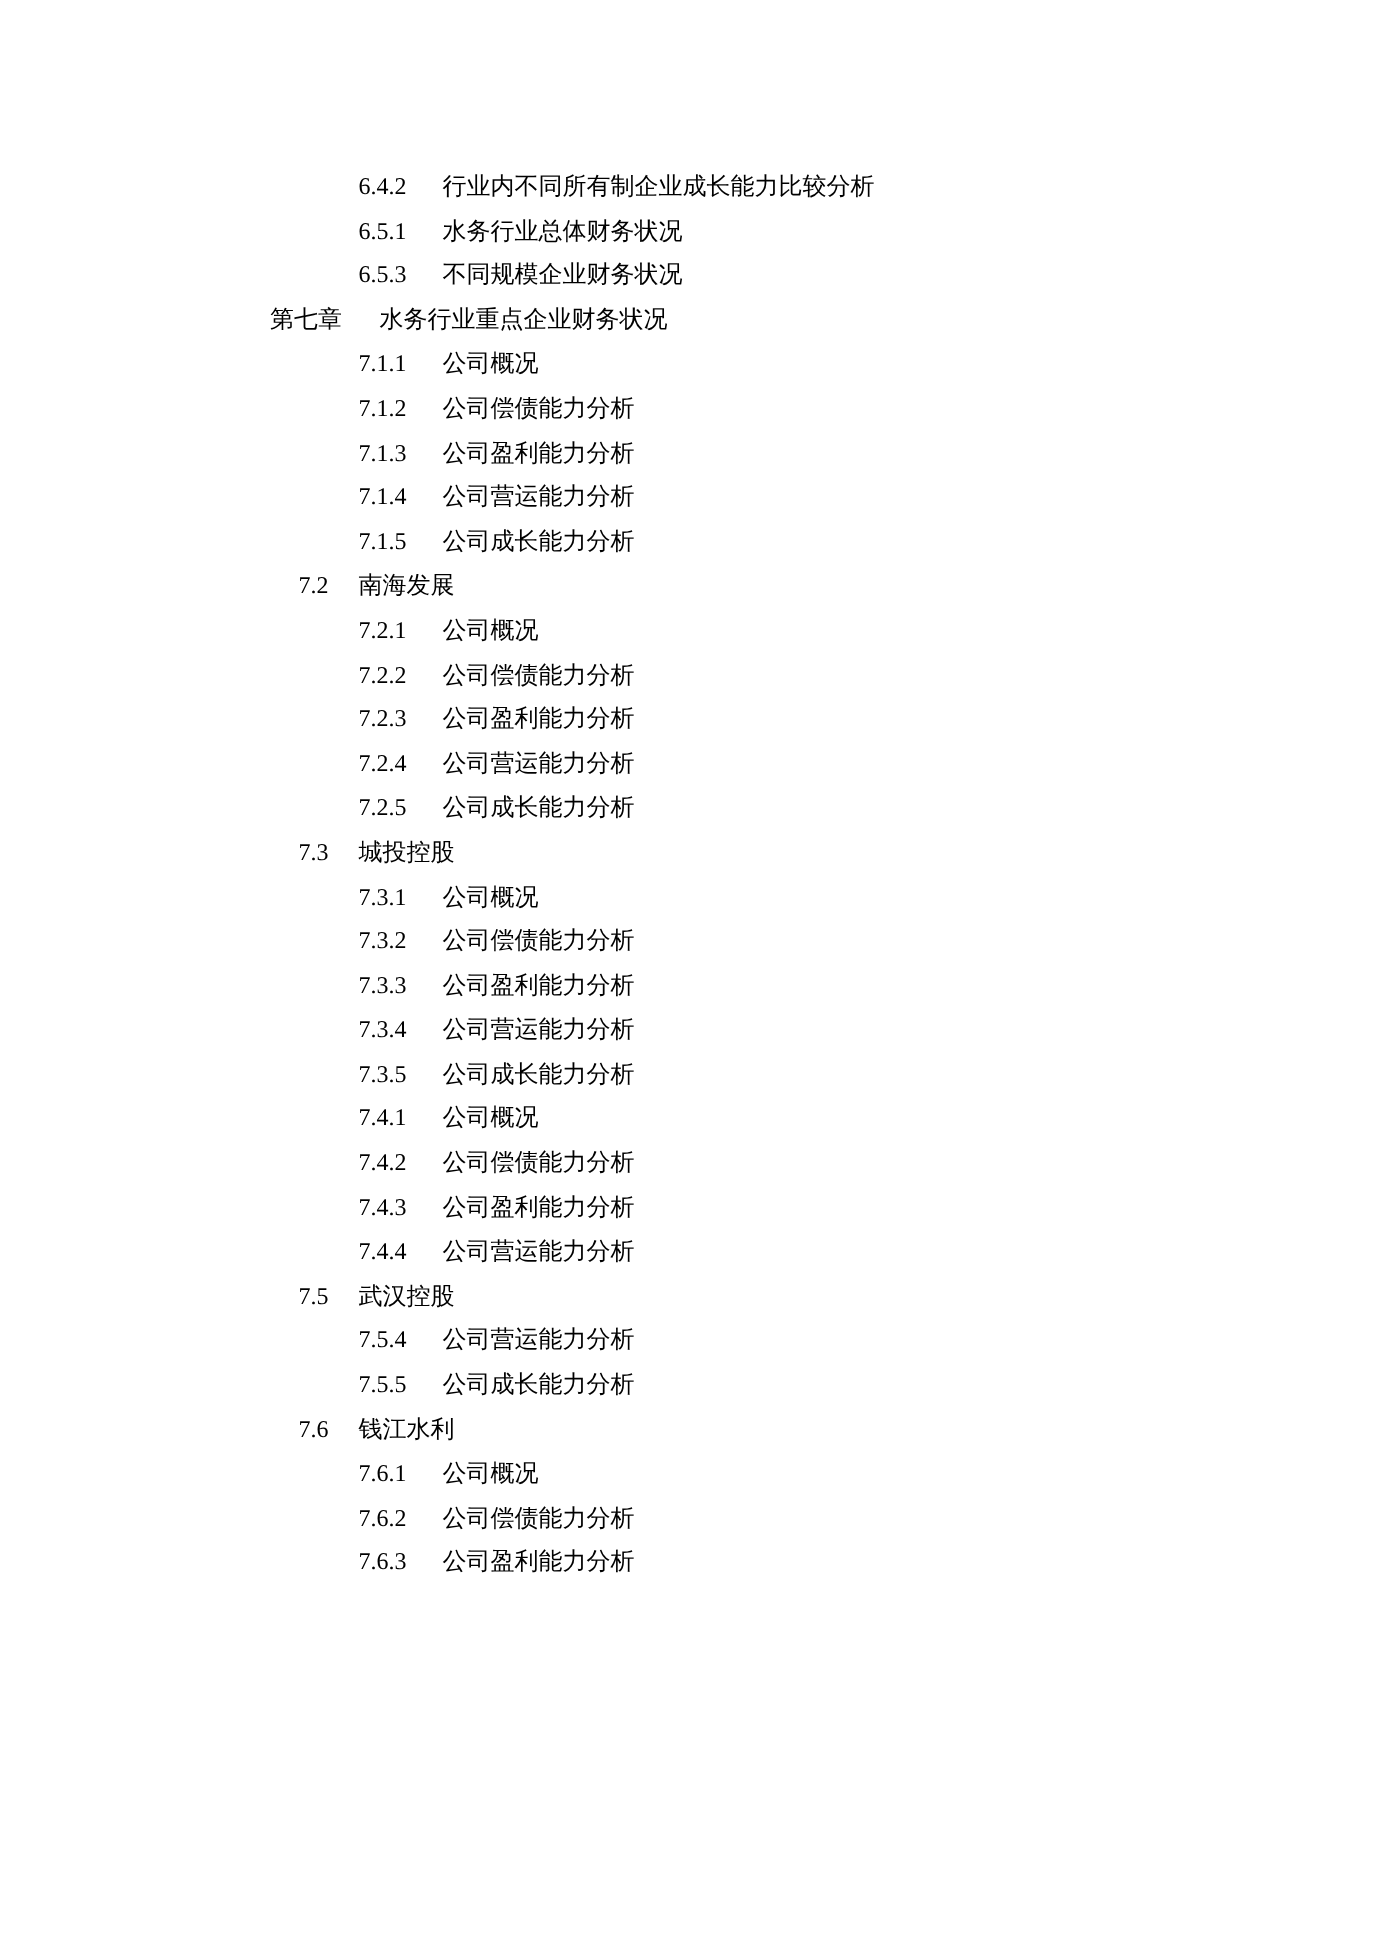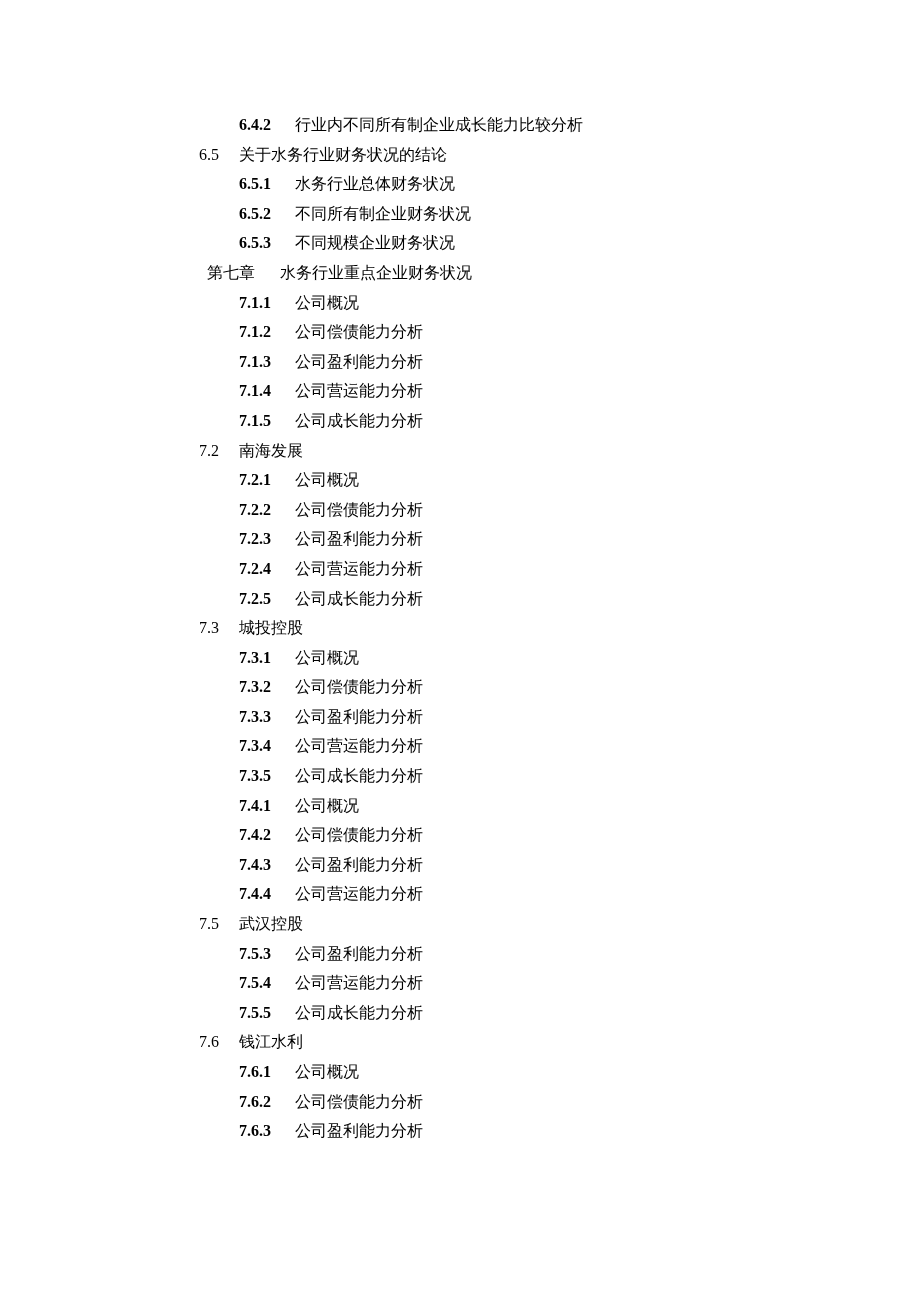--- a/index.html
+++ b/index.html
@@ -22,44 +22,40 @@
       white-space: nowrap;
     }
     .level-3 {
       padding-left: 59px;
     }
     .level-2 {
       padding-left: 19px;
     }
     .level-1 {
       padding-left: 0px;
-      margin-left: 27px;
     }
     .num {
       display: inline-block;
     }
     .num-3 {
       width: 56px;
-      font-weight: bold;
     }
     .num-2 {
       width: 40px;
     }
     .num-1 {
       width: 73px;
     }
   </style>
 </head>
 <body>
 
 <div id="toc-container">
     <div class="toc-entry level-3"><span class="num num-3">6.4.2</span><span>行业内不同所有制企业成长能力比较分析</span></div>
-    <div class="toc-entry level-2"><span class="num num-2">6.5</span><span>关于水务行业财务状况的结论</span></div>
     <div class="toc-entry level-3"><span class="num num-3">6.5.1</span><span>水务行业总体财务状况</span></div>
-    <div class="toc-entry level-3"><span class="num num-3">6.5.2</span><span>不同所有制企业财务状况</span></div>
     <div class="toc-entry level-3"><span class="num num-3">6.5.3</span><span>不同规模企业财务状况</span></div>
     <div class="toc-entry level-1"><span class="num num-1">第七章</span><span>水务行业重点企业财务状况</span></div>
     <div class="toc-entry level-3"><span class="num num-3">7.1.1</span><span>公司概况</span></div>
     <div class="toc-entry level-3"><span class="num num-3">7.1.2</span><span>公司偿债能力分析</span></div>
     <div class="toc-entry level-3"><span class="num num-3">7.1.3</span><span>公司盈利能力分析</span></div>
     <div class="toc-entry level-3"><span class="num num-3">7.1.4</span><span>公司营运能力分析</span></div>
     <div class="toc-entry level-3"><span class="num num-3">7.1.5</span><span>公司成长能力分析</span></div>
     <div class="toc-entry level-2"><span class="num num-2">7.2</span><span>南海发展</span></div>
     <div class="toc-entry level-3"><span class="num num-3">7.2.1</span><span>公司概况</span></div>
     <div class="toc-entry level-3"><span class="num num-3">7.2.2</span><span>公司偿债能力分析</span></div>
@@ -70,20 +66,19 @@
     <div class="toc-entry level-3"><span class="num num-3">7.3.1</span><span>公司概况</span></div>
     <div class="toc-entry level-3"><span class="num num-3">7.3.2</span><span>公司偿债能力分析</span></div>
     <div class="toc-entry level-3"><span class="num num-3">7.3.3</span><span>公司盈利能力分析</span></div>
     <div class="toc-entry level-3"><span class="num num-3">7.3.4</span><span>公司营运能力分析</span></div>
     <div class="toc-entry level-3"><span class="num num-3">7.3.5</span><span>公司成长能力分析</span></div>
     <div class="toc-entry level-3"><span class="num num-3">7.4.1</span><span>公司概况</span></div>
     <div class="toc-entry level-3"><span class="num num-3">7.4.2</span><span>公司偿债能力分析</span></div>
     <div class="toc-entry level-3"><span class="num num-3">7.4.3</span><span>公司盈利能力分析</span></div>
     <div class="toc-entry level-3"><span class="num num-3">7.4.4</span><span>公司营运能力分析</span></div>
     <div class="toc-entry level-2"><span class="num num-2">7.5</span><span>武汉控股</span></div>
-    <div class="toc-entry level-3"><span class="num num-3">7.5.3</span><span>公司盈利能力分析</span></div>
     <div class="toc-entry level-3"><span class="num num-3">7.5.4</span><span>公司营运能力分析</span></div>
     <div class="toc-entry level-3"><span class="num num-3">7.5.5</span><span>公司成长能力分析</span></div>
     <div class="toc-entry level-2"><span class="num num-2">7.6</span><span>钱江水利</span></div>
     <div class="toc-entry level-3"><span class="num num-3">7.6.1</span><span>公司概况</span></div>
     <div class="toc-entry level-3"><span class="num num-3">7.6.2</span><span>公司偿债能力分析</span></div>
     <div class="toc-entry level-3"><span class="num num-3">7.6.3</span><span>公司盈利能力分析</span></div>
   </div>
 
 </body></html>

